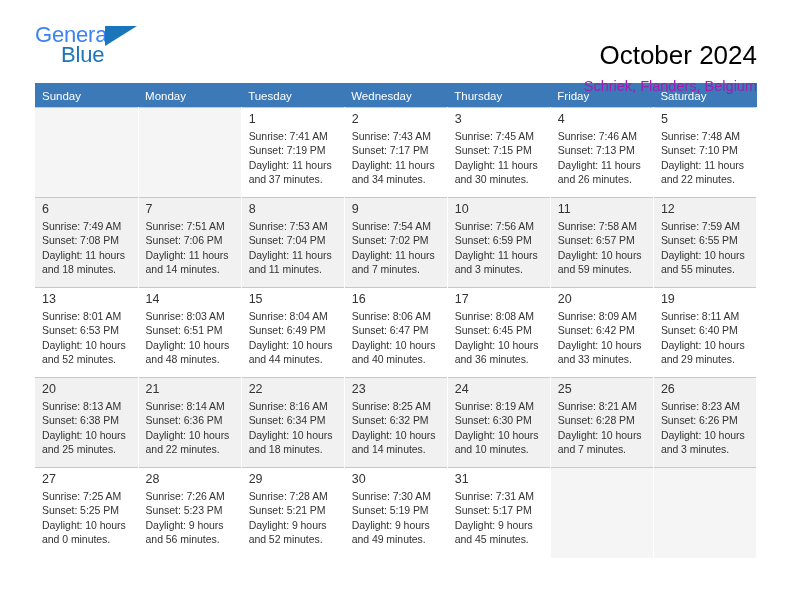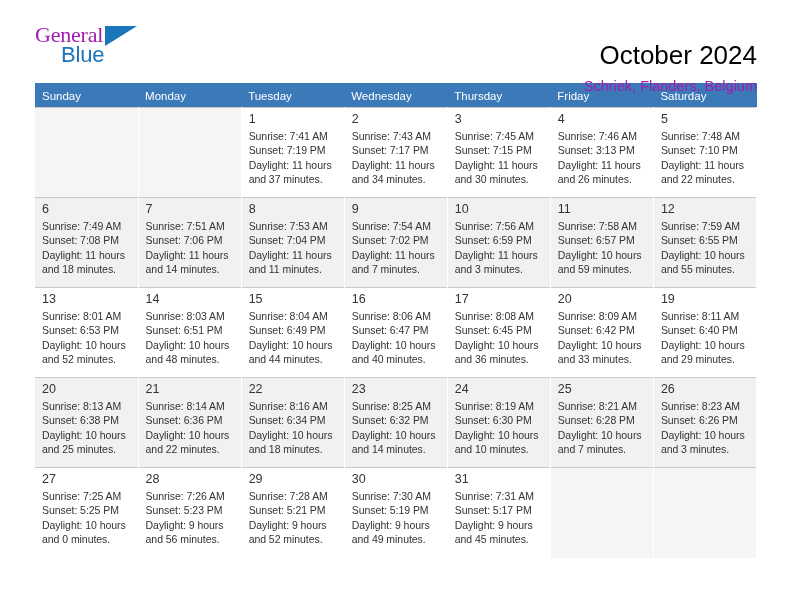--- a/index.html
+++ b/index.html
@@ -37,22 +37,22 @@
     height: 48px;
     line-height: 1;
     user-select: none;
   }
   .logo-general {
     position: absolute;
     left: 0;
     top: 2px;
     font-size: 22px;
     letter-spacing: -0.2px;
-    color: #a21caf;
-    font-family: Liberation Serif, serif;
+    color: #3b82f6;
+    font-family: Liberation Sans, sans-serif;
   }
   .logo-blue {
     position: absolute;
     left: 26px;
     top: 22px;
     font-size: 22px;
     letter-spacing: -0.2px;
     color: #1b75bb;
     font-family: Liberation Sans, sans-serif;
   }
@@ -193,21 +193,21 @@
               <div>Sunrise: 7:45 AM</div>
               <div>Sunset: 7:15 PM</div>
               <div>Daylight: 11 hours</div>
               <div>and 30 minutes.</div>
             </div>
           </td>
           <td>
             <div class="daynum">4</div>
             <div class="info">
               <div>Sunrise: 7:46 AM</div>
-              <div>Sunset: 3:13 PM</div>
+              <div>Sunset: 7:13 PM</div>
               <div>Daylight: 11 hours</div>
               <div>and 26 minutes.</div>
             </div>
           </td>
           <td>
             <div class="daynum">5</div>
             <div class="info">
               <div>Sunrise: 7:48 AM</div>
               <div>Sunset: 7:10 PM</div>
               <div>Daylight: 11 hours</div>

